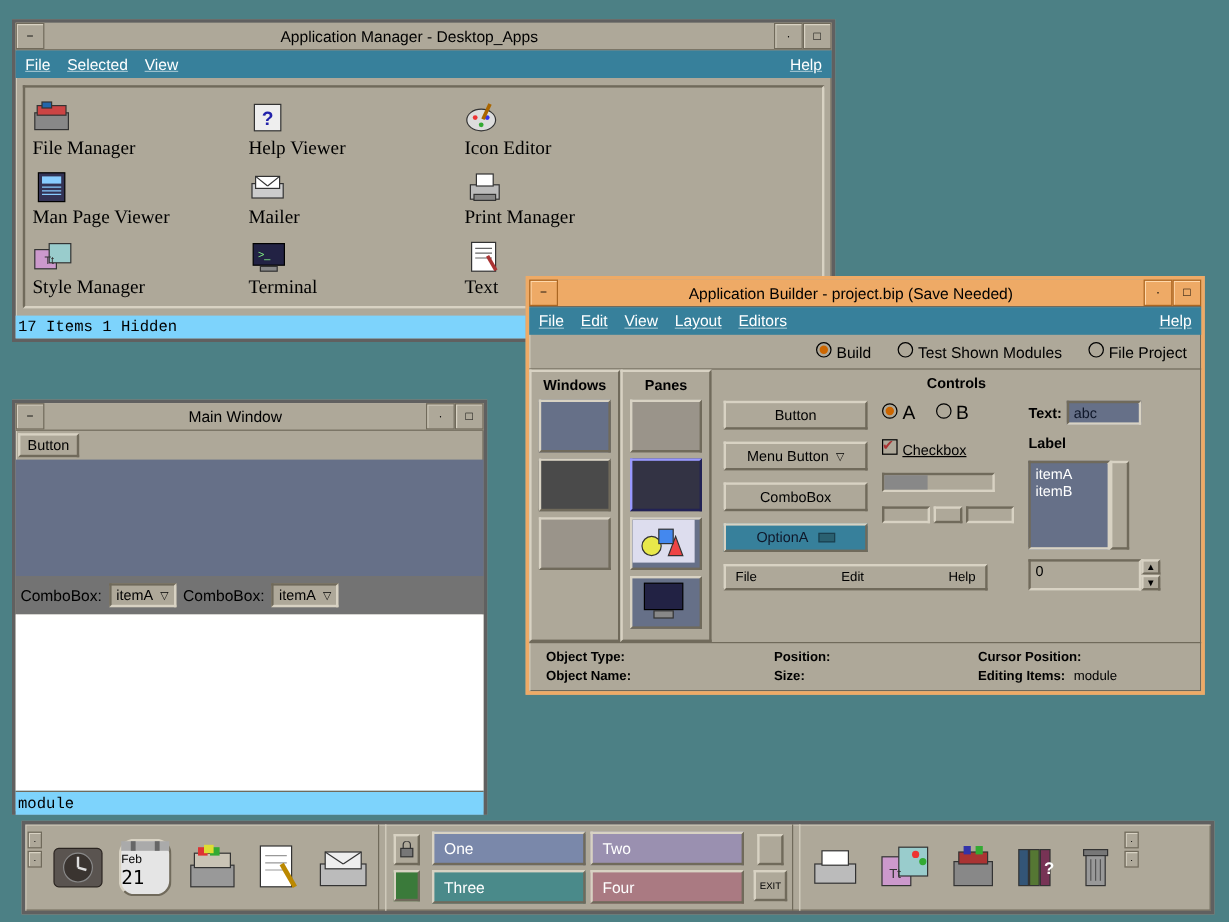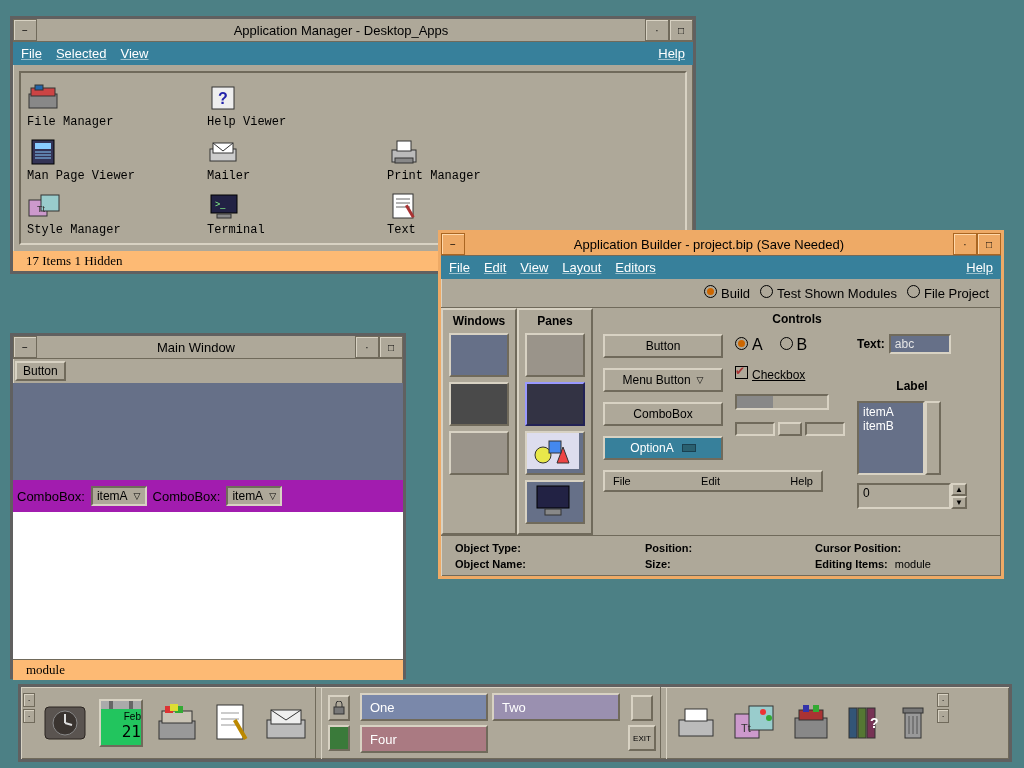--- a/index.html
+++ b/index.html
@@ -47,29 +47,29 @@
     background:#aea899;
   }
   .outset {
     border: 2px solid; border-color:#d8d2c3 #706a5b #706a5b #d8d2c3;
     background:#aea899;
   }
   .iconview { background:#aea899; padding:6px 6px 2px 6px; }
   .iconrow { display:flex; }
   .deskicon { width:180px; display:flex; flex-direction:column; align-items:flex-start; gap:2px; padding:4px 0;}
   .deskicon .glyph { width:34px; height:30px; display:flex; align-items:center; justify-content:center;}
-  .deskicon .label{ font-family: Liberation Mono, monospace; font-size:12px;text-align:center; }
-  .statusline { padding:2px 13px; font-family: Liberation Serif, serif; font-size:13px; background:#fdba74;}
+  .deskicon .label{ font-family: Liberation Serif, serif; font-size:16px;text-align:center; }
+  .statusline { padding:2px 2px; font-family: Liberation Mono, monospace; font-size:13px; background:#7dd3fc;}
   .btn {
     display:inline-flex; align-items:center; justify-content:center;
     padding: 3px 10px; font-size:12px;
     border:2px solid; border-color:#d8d2c3 #706a5b #706a5b #d8d2c3;
     background:#aea899; color:#000;
   }
-  .btn.sel { background:#37809b; color:#ffffff;justify-content:center; }
+  .btn.sel { background:#37809b; color:#0f172a;justify-content:center; }
   .field {
     border:2px solid; border-color:#706a5b #d8d2c3 #d8d2c3 #706a5b;
     background:#aea899; padding:1px 4px; font-size:12px;
   }
   .chk { width:11px; height:11px; border:1px solid #000; display:inline-block; margin-right:4px; position:relative; background:#aea899;}
   .chk.checked::after{ content:"✔"; position:absolute; top:-3px; left:-1px; font-size:12px; color:#a33;}
   .radio { width:11px; height:11px; border-radius:50%; border:1px solid #000; display:inline-block; margin-right:4px; position:relative; background:#aea899;}
   .radio.on::after{content:""; position:absolute; inset:2px; background:#cc6600; border-radius:50%;}
   .palettecell{ width:56px; height:40px; margin:5px auto; background:#667088; border:2px solid; border-color:#d8d2c3 #706a5b #706a5b #d8d2c3;}
   .panel {
@@ -117,20 +117,32 @@
       </div>
       <div class="deskicon">
         <div class="glyph">
           <svg width="30" height="28">
               <rect x="3" y="3" width="22" height="22" fill="#eee" stroke="#333"></rect>
               <text x="14" y="20" text-anchor="middle" font-size="16" font-weight="bold" fill="#22a">?</text>
             </svg>
         </div>
         <span class="label">Help Viewer</span>
       </div>
+      <div class="deskicon">
+        <div class="glyph">
+          <svg width="34" height="28">
+              <ellipse cx="14" cy="16" rx="12" ry="9" fill="#ddd" stroke="#333"></ellipse>
+              <circle cx="9" cy="14" r="2" fill="#e33"></circle>
+              <circle cx="14" cy="20" r="2" fill="#3a3"></circle>
+              <circle cx="19" cy="14" r="2" fill="#33e"></circle>
+              <rect x="20" y="2" width="3" height="14" fill="#a60" transform="rotate(25 20 2)"></rect>
+            </svg>
+        </div>
+        <span class="label">Icon Editor</span>
+      </div>
     </div>
     <div class="iconrow">
       <div class="deskicon">
         <div class="glyph">
           <svg width="30" height="28">
               <rect x="3" y="2" width="22" height="24" fill="#335" stroke="#000"></rect>
               <rect x="6" y="5" width="16" height="6" fill="#8cf"></rect>
               <line x1="6" y1="14" x2="22" y2="14" stroke="#8cf"></line>
               <line x1="6" y1="17" x2="22" y2="17" stroke="#8cf"></line>
               <line x1="6" y1="20" x2="22" y2="20" stroke="#8cf"></line>
@@ -202,21 +214,21 @@
   <div class="titlebar">
     <div class="tb-btn">−</div>
     <div class="title">Main Window</div>
     <div class="tb-btn">·</div>
     <div class="tb-btn">□</div>
   </div>
   <div style="padding:2px;">
     <span class="btn" style="padding:1px 6px;">Button</span>
   </div>
   <div style="height:97px; background:#667088; margin:0;"></div>
-  <div style="display:flex; gap:6px; align-items:center; padding:6px 4px; background:#a21caf;">
+  <div style="display:flex; gap:6px; align-items:center; padding:6px 4px; background:#737373;">
     <span>ComboBox:</span>
     <span class="field" style="display:inline-flex; gap:6px; align-items:center;">
       <span>itemA</span>
       <span style="font-size:9px;">▽</span>
     </span>
     <span>ComboBox:</span>
     <span class="field" style="display:inline-flex; gap:6px; align-items:center;">
       <span>itemA</span>
       <span style="font-size:9px;">▽</span>
     </span>
@@ -234,21 +246,21 @@
   </div>
   <div class="menubar">
     <span>File</span>
     <span>Edit</span>
     <span>View</span>
     <span>Layout</span>
     <span>Editors</span>
     <div class="spacer"></div>
     <span>Help</span>
   </div>
-  <div style="display:flex; gap:10px; justify-content:flex-end; padding:6px 12px; font-size:13px;">
+  <div style="display:flex; gap:22px; justify-content:flex-end; padding:6px 12px; font-size:13px;">
     <span><span class="radio on"></span><span>Build</span></span>
     <span><span class="radio"></span><span>Test Shown Modules</span></span>
     <span><span class="radio"></span><span>File Project</span></span>
   </div>
 
   <div style="display:flex; border-top:1px solid #706a5b; border-bottom:1px solid #706a5b;">
 
     <div class="outset" style="width:72px; padding:4px 0; text-align:center;">
       <div style="font-weight:bold; font-size:12px; margin-bottom:4px;">Windows</div>
       <div class="palettecell"></div>
@@ -313,23 +325,23 @@
           <div style="display:flex; gap:3px;">
             <div class="inset" style="height:10px; flex:1;"></div>
             <div class="outset" style="height:10px; width:20px;"></div>
             <div class="inset" style="height:10px; flex:1;"></div>
           </div>
         </div>
 
         <div style="display:flex; flex-direction:column; gap:8px; width:110px;">
           <div style="display:flex; gap:4px; align-items:center; font-size:12px;">
             <span style="font-weight:bold;">Text:</span>
-            <span class="field" style="background:#667088;color:#e5e5e5; width:50px;">abc</span>
-          </div>
-          <div style="text-align:center; font-weight:bold; font-size:12px;margin-top:17px;">Label</div>
+            <span class="field" style="background:#667088;color:#0f172a; width:50px;">abc</span>
+          </div>
+          <div style="text-align:left; font-weight:bold; font-size:12px;">Label</div>
           <div style="display:flex;">
             <div class="inset" style="background:#667088; color:#fff; width:56px; height:66px; padding:2px 4px; font-size:12px;">
               <div>itemA</div>
               <div>itemB</div>
             </div>
             <div class="outset" style="width:12px;"></div>
           </div>
           <div style="display:flex;">
             <span class="field" style="flex:1; background:#aea899;">0</span>
             <div style="display:flex; flex-direction:column;">
@@ -362,21 +374,21 @@
     </div>
   <div class="cell">
     <svg width="44" height="44">
         <rect x="2" y="6" width="40" height="32" rx="4" fill="#5a5450" stroke="#2a2420"></rect>
         <circle cx="22" cy="22" r="12" fill="#3a3430" stroke="#888"></circle>
         <line x1="22" y1="22" x2="22" y2="13" stroke="#ddd" stroke-width="2"></line>
         <line x1="22" y1="22" x2="29" y2="24" stroke="#ddd" stroke-width="2"></line>
       </svg>
   </div>
   <div class="cell">
-    <div class="outset" style="width:40px;height:44px;background:#22c55e;text-align:right;">
+    <div class="outset" style="width:40px;height:44px;background:#e5e5e5;text-align:left;border-radius:13px;">
       <div style="height:8px;background:#aaa;display:flex;justify-content:space-around;">
           <span style="width:4px;height:8px;background:#666;"></span>
           <span style="width:4px;height:8px;background:#666;"></span>
         </div>
       <div style="font-size:10px;margin-top:2px;">Feb</div>
       <div style="font-size:16px;font-family:monospace;">21</div>
     </div>
   </div>
   <div class="cell">
     <svg width="44" height="40">
@@ -410,20 +422,21 @@
       <svg width="12" height="14">
           <rect x="1" y="6" width="10" height="7" fill="#777" stroke="#333"></rect>
           <path d="M3 6 V3 a3 3 0 0 1 6 0 V6" fill="none" stroke="#333"></path>
         </svg>
     </div>
     <div class="outset" style="width:18px;height:22px;background:#3a7a3a;"></div>
   </div>
   <div class="ws">
     <div class="wsb" style="background:#7a88aa;">One</div>
     <div class="wsb" style="background:#9a90b0;">Two</div>
+    <div class="wsb" style="background:#4a8a8a;">Three</div>
     <div class="wsb" style="background:#aa7a82;">Four</div>
   </div>
   <div class="cell" style="flex-direction:column; gap:4px; padding:4px 4px;">
     <div class="outset" style="width:18px;height:22px;"></div>
     <div class="outset" style="width:24px;height:22px;font-size:8px;display:flex;align-items:center;justify-content:center;">EXIT</div>
   </div>
   <div class="sep"></div>
   <div class="cell">
     <svg width="46" height="38">
         <rect x="6" y="16" width="34" height="16" fill="#bbb" stroke="#333"></rect>

